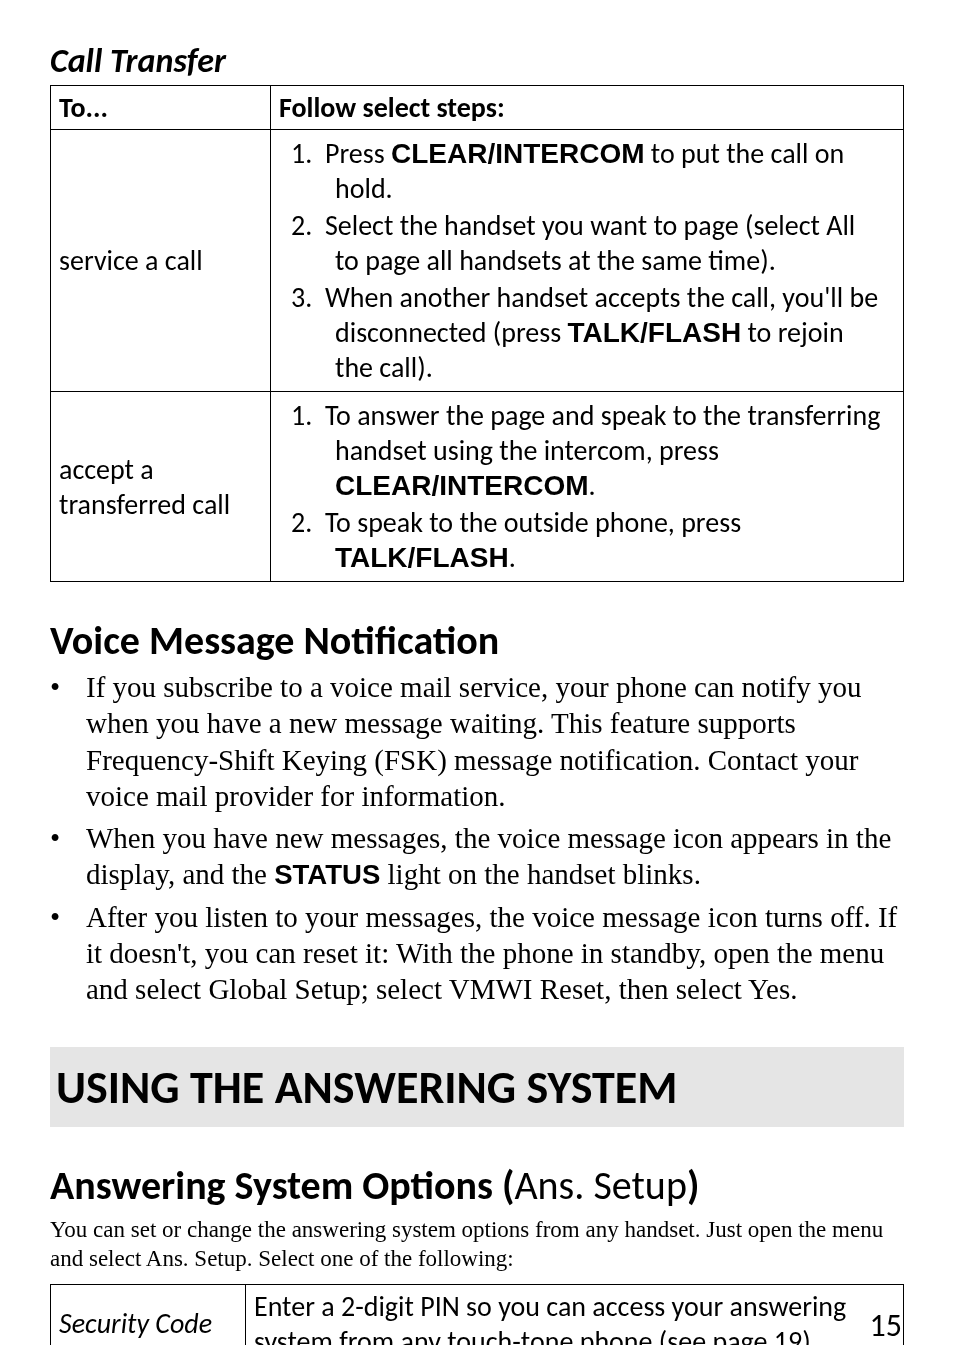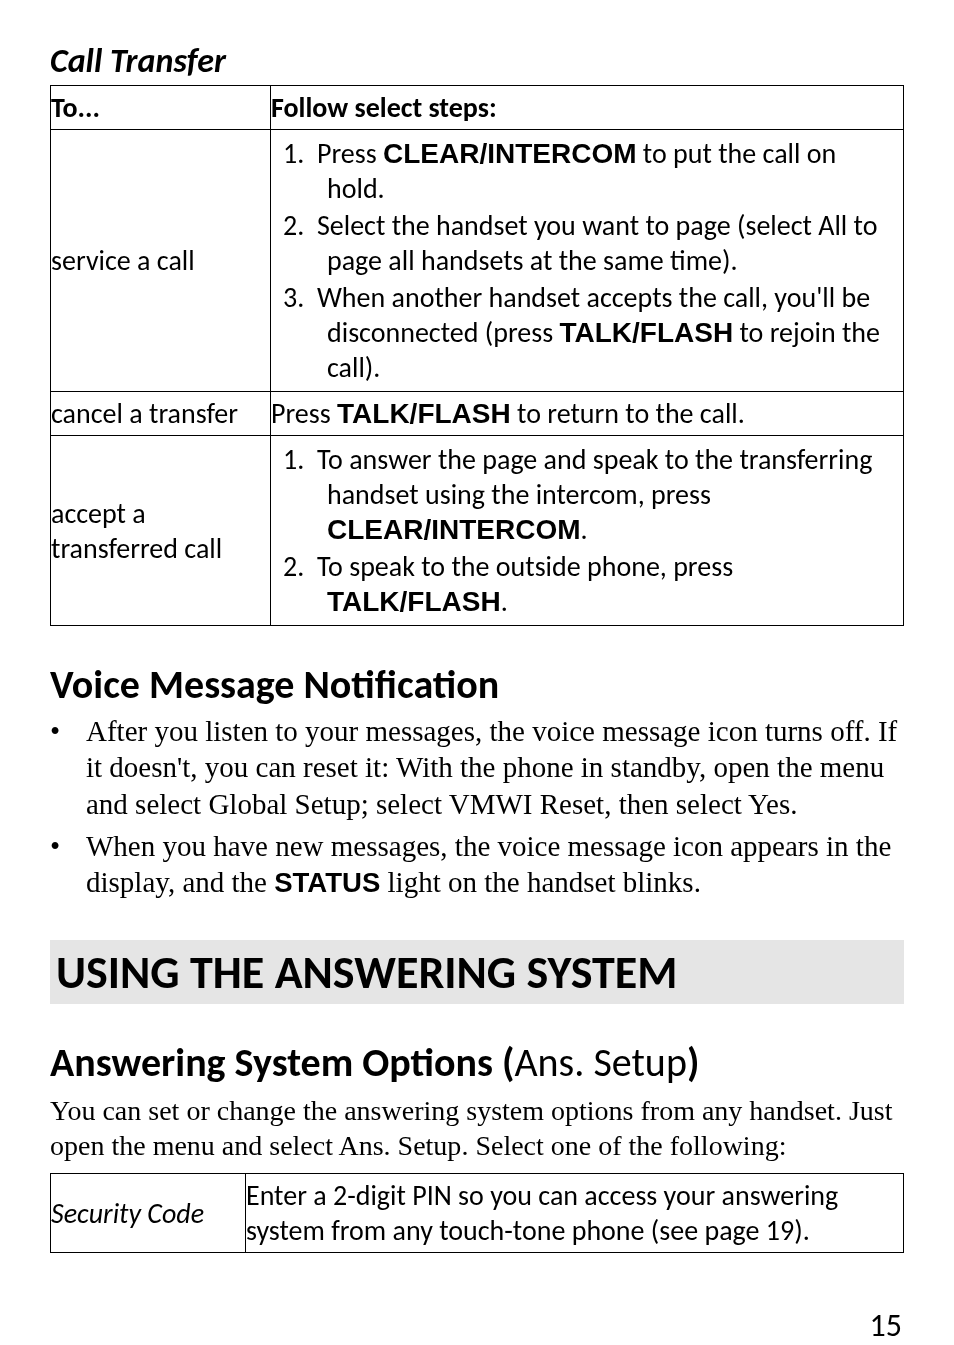--- a/index.html
+++ b/index.html
@@ -24,34 +24,34 @@
       font-size: 40px;
       font-weight: bold;
       margin-top: 34px;
       margin-bottom: 4px;
     }
     .heading-1 {
       font-family: Calibri, Arial, sans-serif;
       font-size: 46px;
       font-weight: bold;
       background: #e5e5e5;
-      padding: 4px 6px;
+      padding: 12px 6px;
       margin-top: 40px;
       margin-bottom: 10px;
     }
     table {
       width: 100%;
       border-collapse: collapse;
       font-family: Calibri, Arial, sans-serif;
       font-size: 28px;
       line-height: 1.25;
     }
     th, td {
       border: 1.5px solid #000;
-      padding: 4px 0;
+      padding: 4px 8px;
       vertical-align: middle;
       text-align: left;
     }
     th {
       font-weight: bold;
     }
     .italic { }
     .sans-bold { font-family: Arial, Helvetica, sans-serif; font-weight: bold; }
     .sans-bold-small { font-family: Arial, Helvetica, sans-serif; font-weight: bold; font-size: 0.95em; }
     ol.steps {
@@ -78,21 +78,21 @@
     }
     ul.bullets > li::before {
       content: "•";
       display: inline-block;
       width: 36px;
       text-indent: 0;
     }
     ul.bullets > li > span { text-indent: 0; }
     .para {
       font-family: Georgia, 'Times New Roman', serif;
-      font-size: 28px;
+      font-size: 23px;
       line-height: 1.25;
       margin-top: 6px;
       margin-bottom: 10px;
     }
     .page-num {
       position: absolute;
       bottom: 0;
       right: 52px;
       font-family: Calibri, Arial, sans-serif;
       font-size: 32px;
@@ -115,39 +115,36 @@
     <td class="col1a">service a call</td>
     <td>
       <ol class="steps">
         <li><span>1.</span>&nbsp;&nbsp;<span>Press </span><span class="sans-bold">CLEAR/INTERCOM</span><span> to put the call on hold.</span></li>
         <li><span>2.</span>&nbsp;&nbsp;<span>Select the handset you want to page (select </span><span class="italic">All</span><span> to page all handsets at the same time).</span></li>
         <li><span>3.</span>&nbsp;&nbsp;<span>When another handset accepts the call, you'll be disconnected (press </span><span class="sans-bold">TALK/FLASH</span><span> to rejoin the call).</span></li>
       </ol>
     </td>
   </tr>
   <tr>
-    <td class="col1a">cancel a transfer</td>
-    <td><span>Press </span><span class="sans-bold">TALK/FLASH</span><span> to return to the call.</span></td>
-  </tr>
-  <tr>
     <td class="col1a">accept a transferred call</td>
     <td>
       <ol class="steps">
         <li><span>1.</span>&nbsp;&nbsp;<span>To answer the page and speak to the transferring handset using the intercom, press </span><span class="sans-bold">CLEAR/INTERCOM</span><span>.</span></li>
         <li><span>2.</span>&nbsp;&nbsp;<span>To speak to the outside phone, press </span><span class="sans-bold">TALK/FLASH</span><span>.</span></li>
       </ol>
     </td>
   </tr>
 </tbody>
   </table>
 
 <div class="heading-2">Voice Message Notification</div>
 <ul class="bullets">
+  <li><span>If you subscribe to a voice mail service, your phone can notify you when you have a new message waiting. This feature supports Frequency-Shift Keying (FSK) message notification. Contact your voice mail provider for information.</span></li>
+  <li><span>When you have new messages, the voice message icon appears in the display, and the </span><span class="sans-bold-small">STATUS</span><span> light on the handset blinks.</span></li>
   <li><span>After you listen to your messages, the voice message icon turns off. If it doesn't, you can reset it: With the phone in standby, open the menu and select </span><span class="italic">Global Setup</span><span>; select </span><span class="italic">VMWI Reset</span><span>, then select </span><span class="italic">Yes.</span></li>
-  <li><span>When you have new messages, the voice message icon appears in the display, and the </span><span class="sans-bold-small">STATUS</span><span> light on the handset blinks.</span></li>
 </ul>
 
 <div class="heading-1">USING THE ANSWERING SYSTEM</div>
 
 <div class="heading-2">
   <span>Answering System Options (</span><span class="italic" style="font-weight:normal">Ans. Setup</span><span>)</span>
 </div>
 
 <div class="para">
   <span>You can set or change the answering system options from any handset. Just open the menu and select </span><span class="italic">Ans. Setup</span><span>. Select one of the following:</span>

